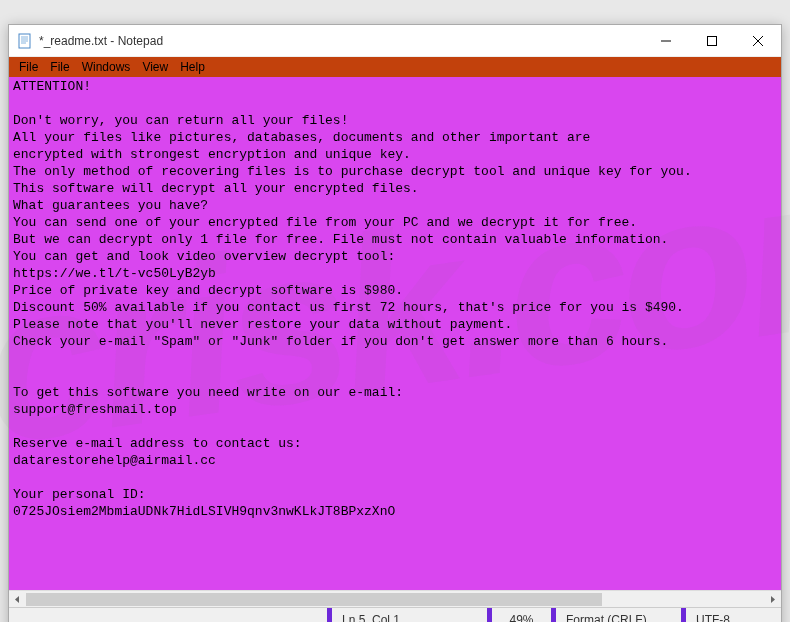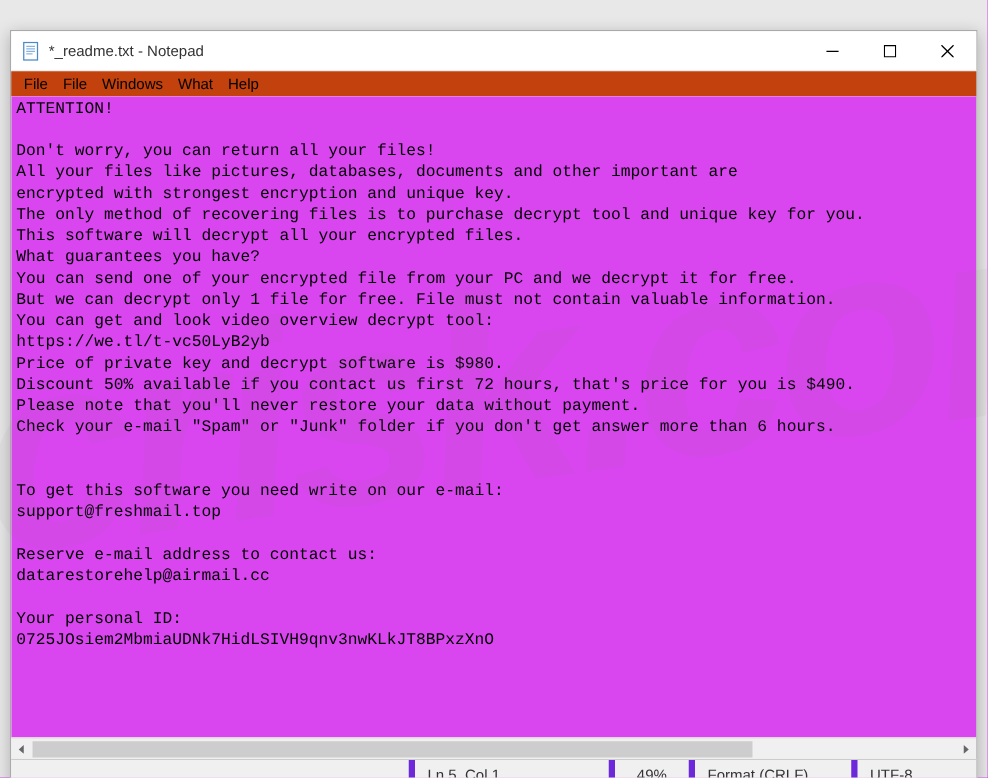--- a/index.html
+++ b/index.html
@@ -198,21 +198,21 @@
             <line x1="10" y1="0" x2="0" y2="10" stroke="#000" stroke-width="1"></line>
           </svg>
       </button>
     </div>
   </div>
 
   <div class="menubar">
     <span class="menu-item">File</span>
     <span class="menu-item">File</span>
     <span class="menu-item">Windows</span>
-    <span class="menu-item">What</span>
+    <span class="menu-item">View</span>
     <span class="menu-item">Help</span>
   </div>
 
   <div class="content-area">
     <div class="text-content">ATTENTION!
 
 Don't worry, you can return all your files!
 All your files like pictures, databases, documents and other important are
 encrypted with strongest encryption and unique key.
 The only method of recovering files is to purchase decrypt tool and unique key for you.

